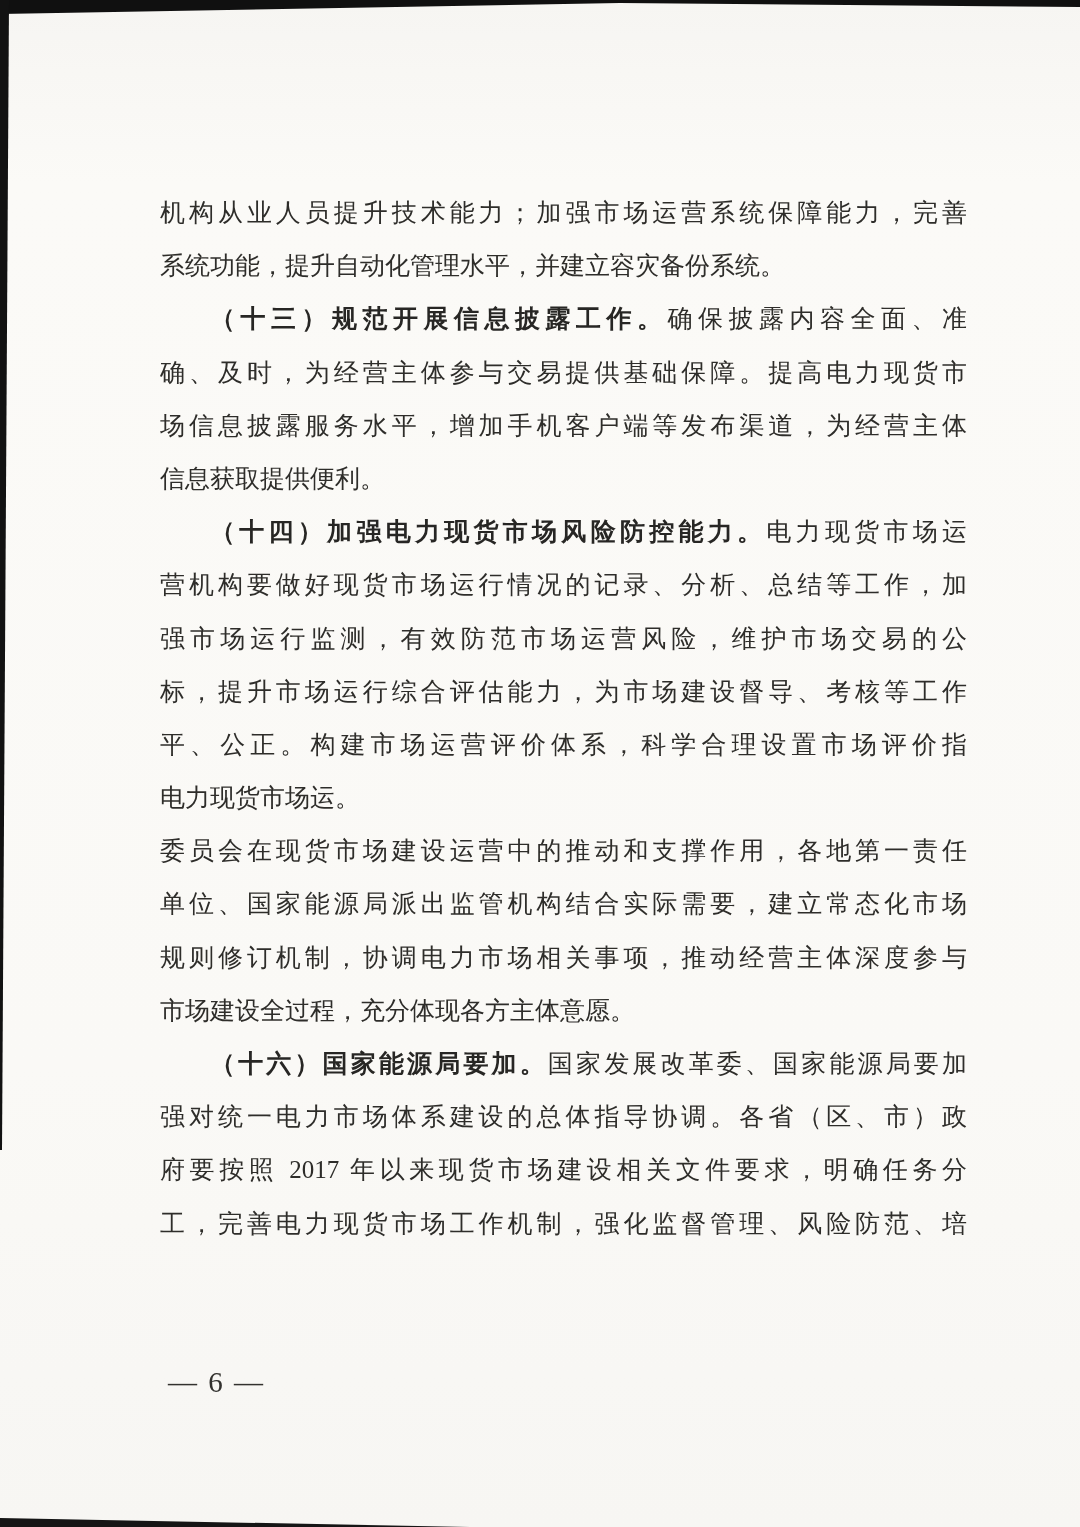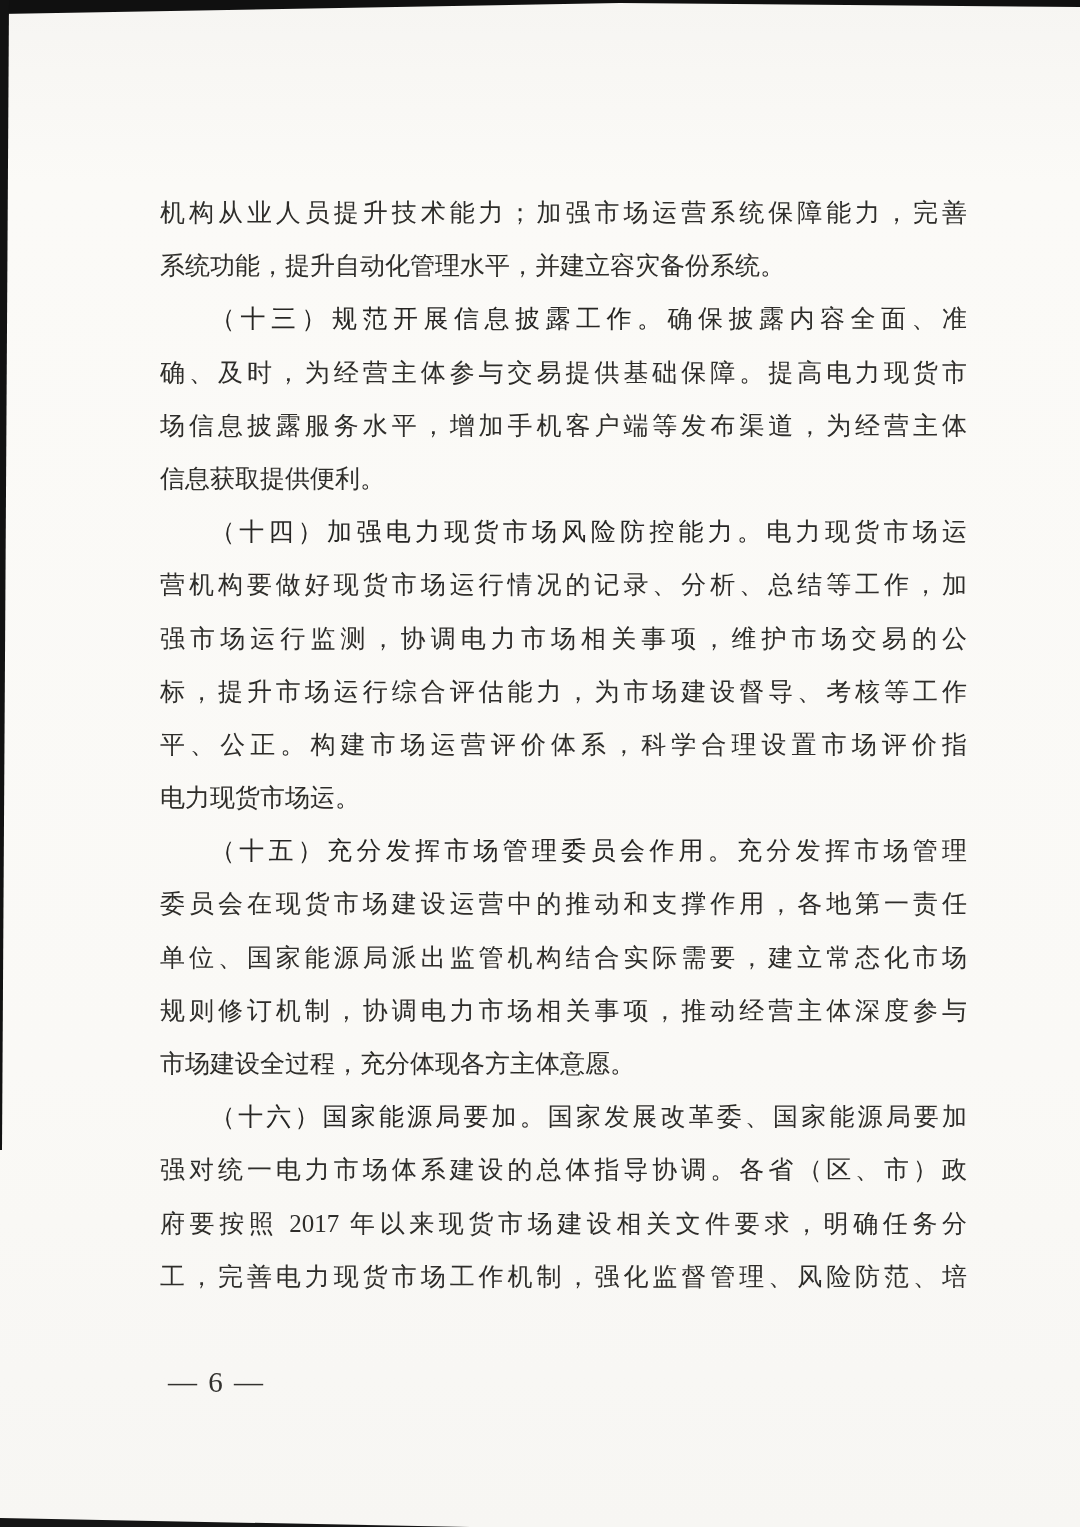--- a/index.html
+++ b/index.html
@@ -52,21 +52,21 @@
   .line.justify {
     white-space: normal;
     text-align: justify;
     text-align-last: justify;
     overflow: hidden;
   }
   .line.indent {
     text-indent: 2em;
   }
   .line .b {
-    font-weight: normal;
+    font-weight: bold;
     color: #272624;
   }
   .line.heading {
     font-family: "Liberation Sans", sans-serif;
     font-weight: bold;
     font-size: 31px;
     color: #2a2927;
   }
   .footer-line {
     height: 53.2px;
@@ -89,25 +89,24 @@
   <div class="doc">
 
   <div class="line justify"><span>机构从业人员提升技术能力；加强市场运营系统保障能力，完善</span></div>
       <div class="line"><span>系统功能，提升自动化管理水平，并建立容灾备份系统。</span></div>
       <div class="line justify indent"><span class="b">（十三）规范开展信息披露工作。</span><span>确保披露内容全面、准</span></div>
       <div class="line justify"><span>确、及时，为经营主体参与交易提供基础保障。提高电力现货市</span></div>
       <div class="line justify"><span>场信息披露服务水平，增加手机客户端等发布渠道，为经营主体</span></div>
       <div class="line"><span>信息获取提供便利。</span></div>
       <div class="line justify indent"><span class="b">（十四）加强电力现货市场风险防控能力。</span><span>电力现货市场运</span></div>
       <div class="line justify"><span>营机构要做好现货市场运行情况的记录、分析、总结等工作，加</span></div>
-      <div class="line justify"><span>强市场运行监测，协调电力市场相关事项，维护市场交易的公</span></div>
+      <div class="line justify"><span>强市场运行监测，有效防范市场运营风险，维护市场交易的公</span></div>
       <div class="line justify"><span>标，提升市场运行综合评估能力，为市场建设督导、考核等工作</span></div>
       <div class="line justify"><span>平、公正。构建市场运营评价体系，科学合理设置市场评价指</span></div>
       <div class="line"><span>电力现货市场运。</span></div>
-      <div class="line justify indent"><span class="b">（十五）充分发挥市场管理委员会作用。</span><span>充分发挥市场管理</span></div>
       <div class="line justify"><span>委员会在现货市场建设运营中的推动和支撑作用，各地第一责任</span></div>
       <div class="line justify"><span>单位、国家能源局派出监管机构结合实际需要，建立常态化市场</span></div>
       <div class="line justify"><span>规则修订机制，协调电力市场相关事项，推动经营主体深度参与</span></div>
       <div class="line"><span>市场建设全过程，充分体现各方主体意愿。</span></div>
       <div class="line justify indent"><span class="b">（十六）国家能源局要加。</span><span>国家发展改革委、国家能源局要加</span></div>
       <div class="line justify"><span>强对统一电力市场体系建设的总体指导协调。各省（区、市）政</span></div>
       <div class="line justify"><span>府要按照 2017 年以来现货市场建设相关文件要求，明确任务分</span></div>
       <div class="line justify"><span>工，完善电力现货市场工作机制，强化监督管理、风险防范、培</span></div>
     </div>
 

